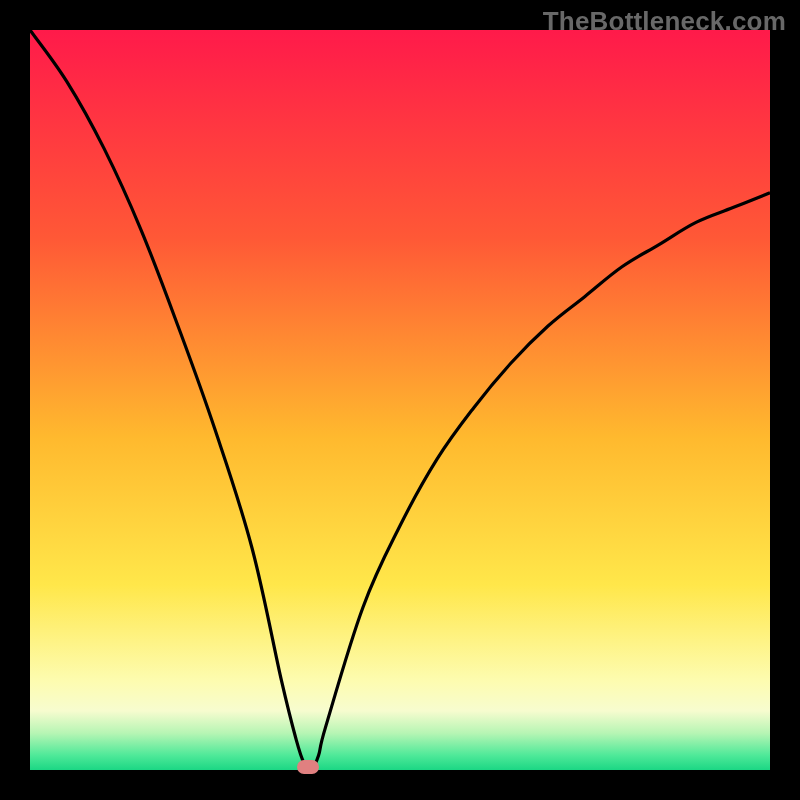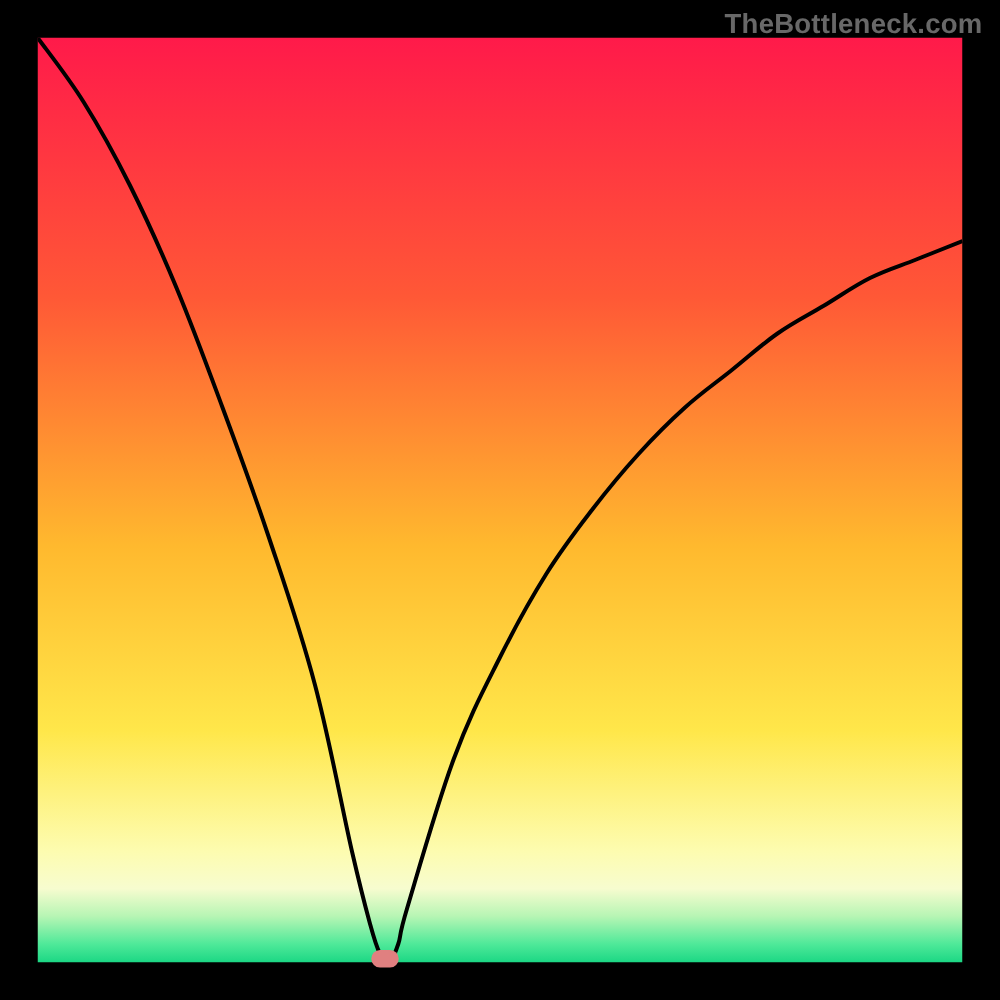--- a/index.html
+++ b/index.html
@@ -8,21 +8,21 @@
     position: relative;
     width: 800px;
     height: 800px;
     background: #000;
   }
   .watermark {
     position: absolute;
     top: 6px;
     right: 14px;
     font-family: Arial, Helvetica, sans-serif;
-    font-size: 22px;
+    font-size: 26px;
     font-weight: 600;
     color: #686868;
     letter-spacing: 0.2px;
     z-index: 3;
   }
   .plot {
     position: absolute;
     left: 30px;
     top: 30px;
     width: 740px;

